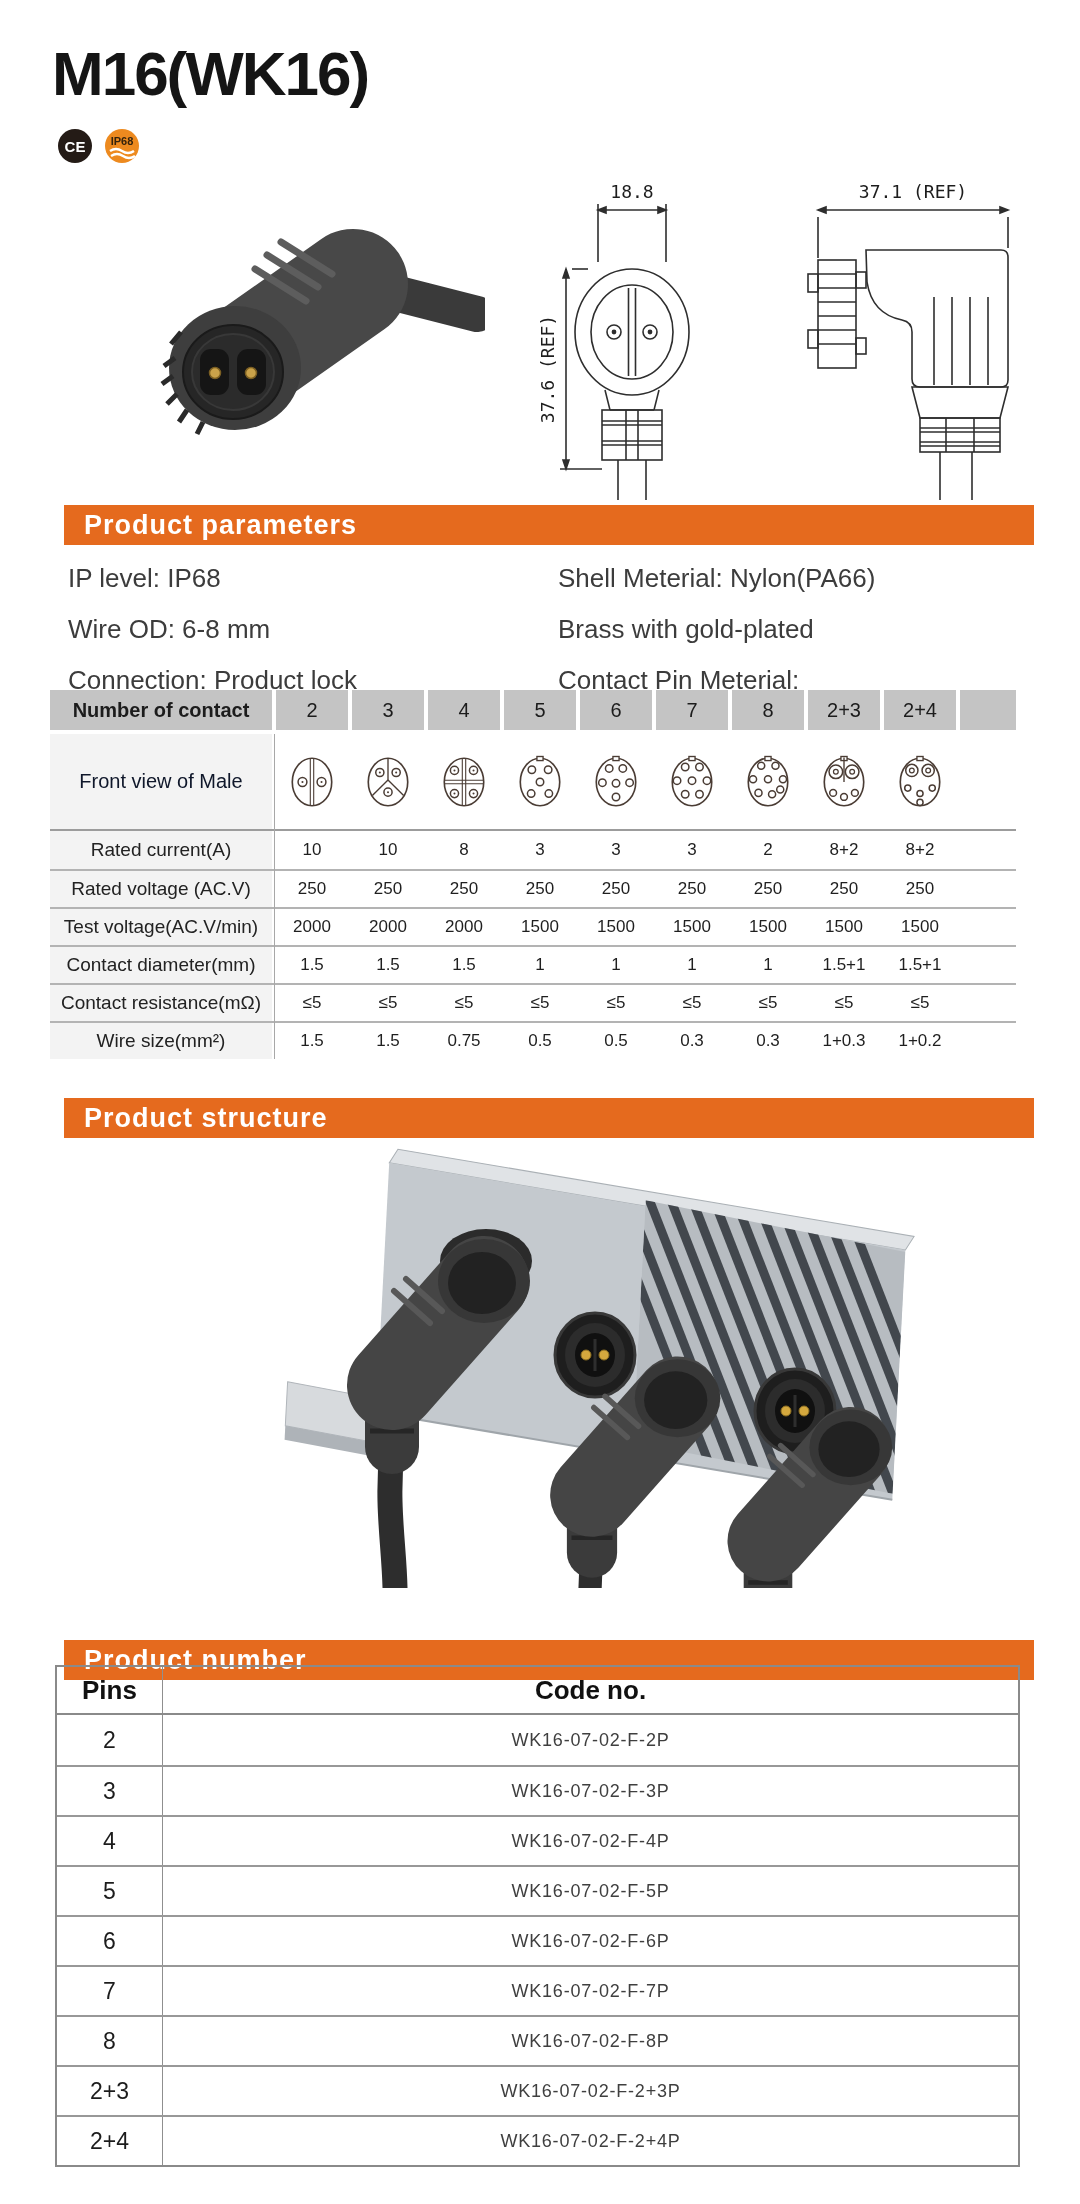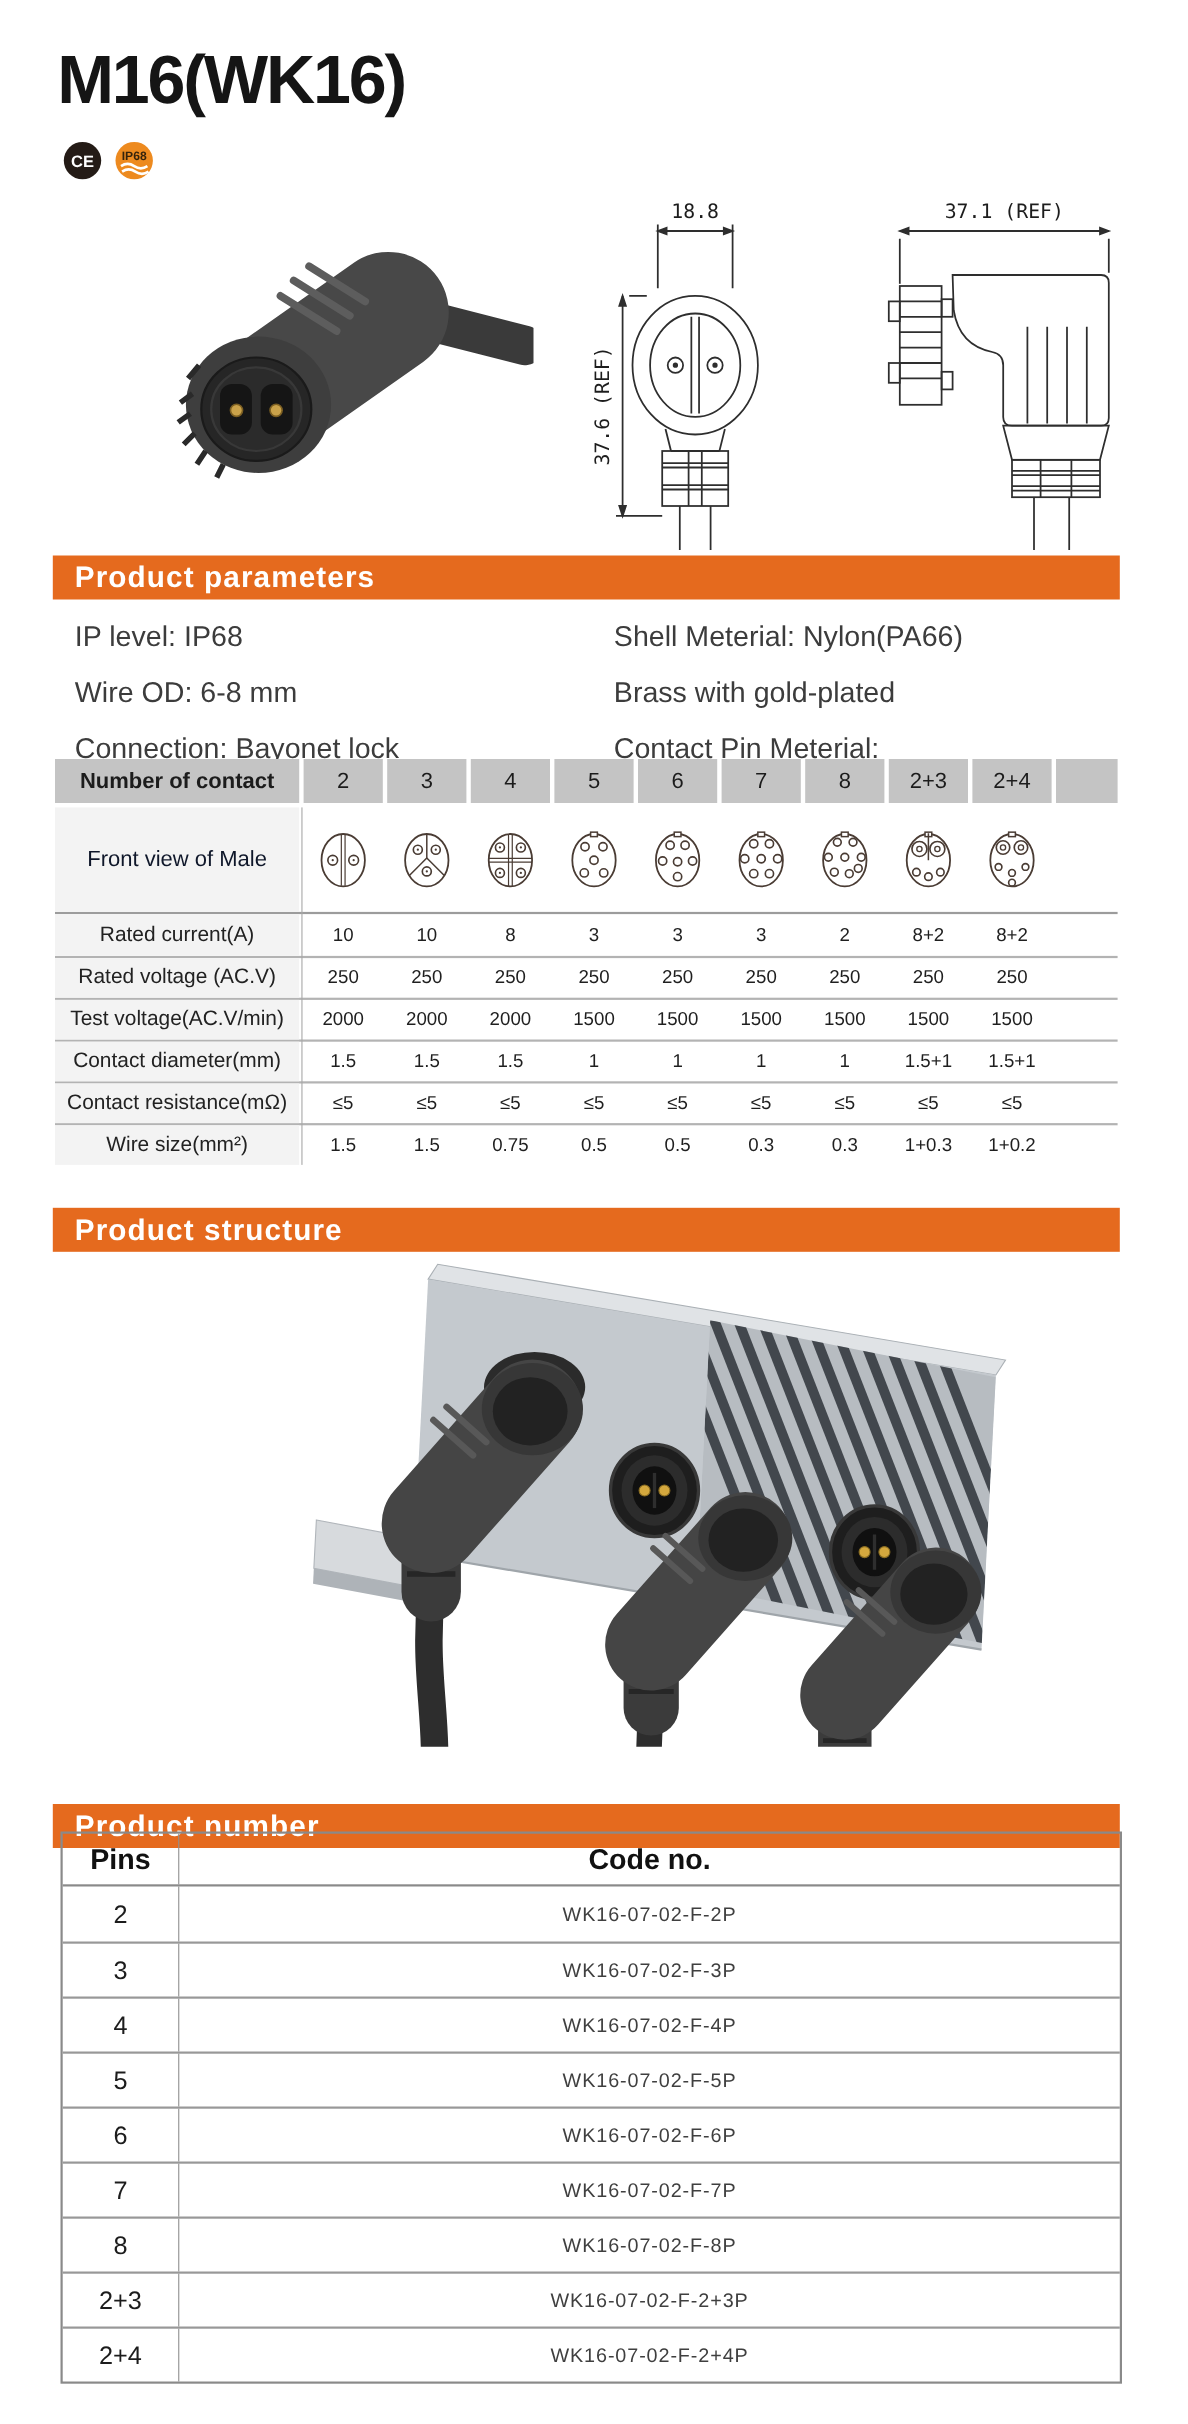--- a/index.html
+++ b/index.html
@@ -7,21 +7,21 @@
   body { background:#ffffff; font-family:"Liberation Sans","DejaVu Sans",sans-serif; color:#222; }
   .page { position:relative; width:1080px; height:2204px; background:#fff; overflow:hidden; }
 
   .title { position:absolute; left:52px; top:38px; font-size:62px; font-weight:800; letter-spacing:-2px; color:#151515; }
   .badges { position:absolute; left:57px; top:128px; display:flex; gap:11px; }
 
   .photo-wrap { position:absolute; left:85px; top:162px; width:400px; height:300px; }
   .draw-wrap  { position:absolute; left:528px; top:162px; width:505px; height:340px; }
   .dimtxt { font-family:"DejaVu Sans Mono","Liberation Mono",monospace; font-size:18px; fill:#1d1d1d; }
 
-  .section-bar { position:absolute; left:48px; width:970px; height:40px; background:var(--accent);
+  .section-bar { position:absolute; left:64px; width:970px; height:40px; background:var(--accent);
     color:#fff; font-size:27px; font-weight:700; line-height:40px; padding-left:20px; letter-spacing:1px; }
   #bar-params { top:505px; } #bar-structure { top:1098px; } #bar-number { top:1608px;margin-top:32px; }
 
   .param-col { position:absolute; top:553px; font-size:26px; color:#3c3c3c; }
   .param-col div { height:51px; line-height:51px; }
   #param-left { left:68px; } #param-right { left:558px; }
 
   
   .pt { position:absolute; left:50px; top:690px; width:966px; }
   .pt-row { display:grid; grid-template-columns:222px repeat(9,72px) 56px; column-gap:4px; align-items:stretch; }
@@ -173,21 +173,21 @@
       </g>
       <text x="385" y="36" text-anchor="middle" class="dimtxt">37.1 (REF)</text>
     </svg>
   </div>
 
   <div class="section-bar" id="bar-params">Product parameters</div>
 
   <div class="param-col" id="param-left">
     <div>IP level: IP68</div>
     <div>Wire OD: 6-8 mm</div>
-    <div>Connection: Bayonet lock</div>
+    <div>Connection: Product lock</div>
   </div>
   <div class="param-col" id="param-right">
     <div>Shell Meterial: Nylon(PA66)</div>
     <div>Brass with gold-plated</div>
     <div>Contact Pin Meterial:</div>
   </div>
 
   <div class="pt" id="param-table">
     <div class="pt-vline"></div>
   <div class="pt-row pt-head">

